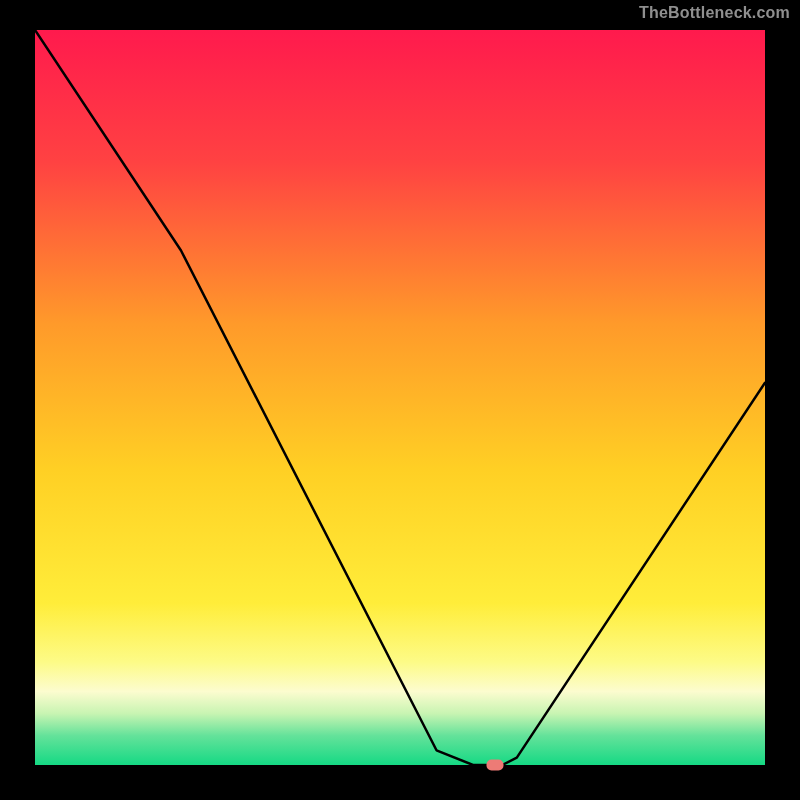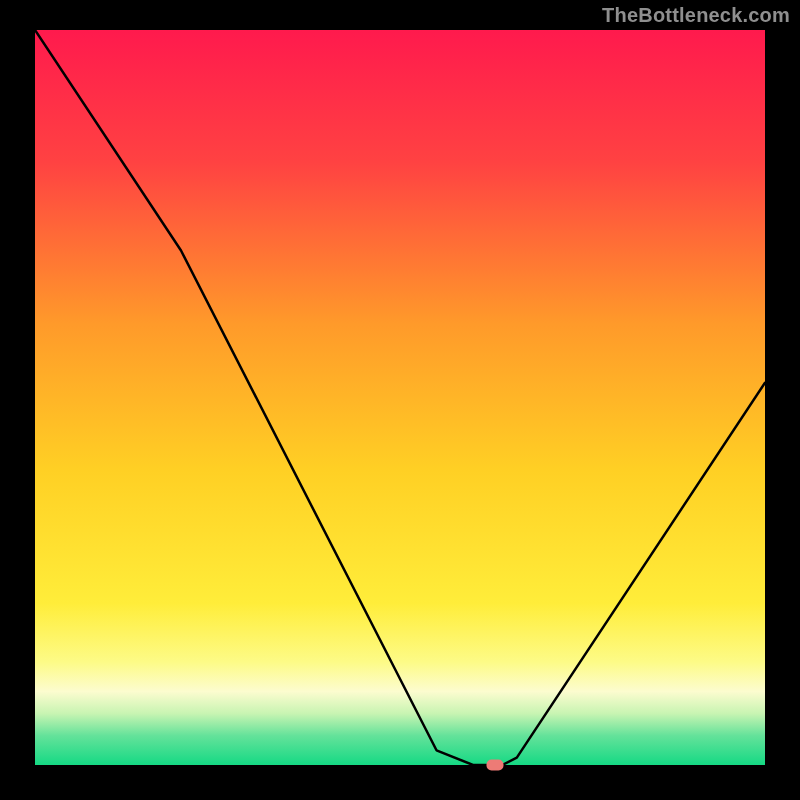--- a/index.html
+++ b/index.html
@@ -9,21 +9,21 @@
     height: 800px;
     background: #000;
     font-family: Arial, Helvetica, sans-serif;
     overflow: hidden;
   }
   .watermark {
     position: absolute;
     top: 4px;
     right: 10px;
     color: #8f8f8f;
-    font-size: 20px;
+    font-size: 16px;
     font-weight: 600;
     z-index: 10;
     letter-spacing: 0.2px;
     text-align: right;
   }
   .plot {
     position: absolute;
     left: 35px;
     top: 30px;
     width: 730px;

